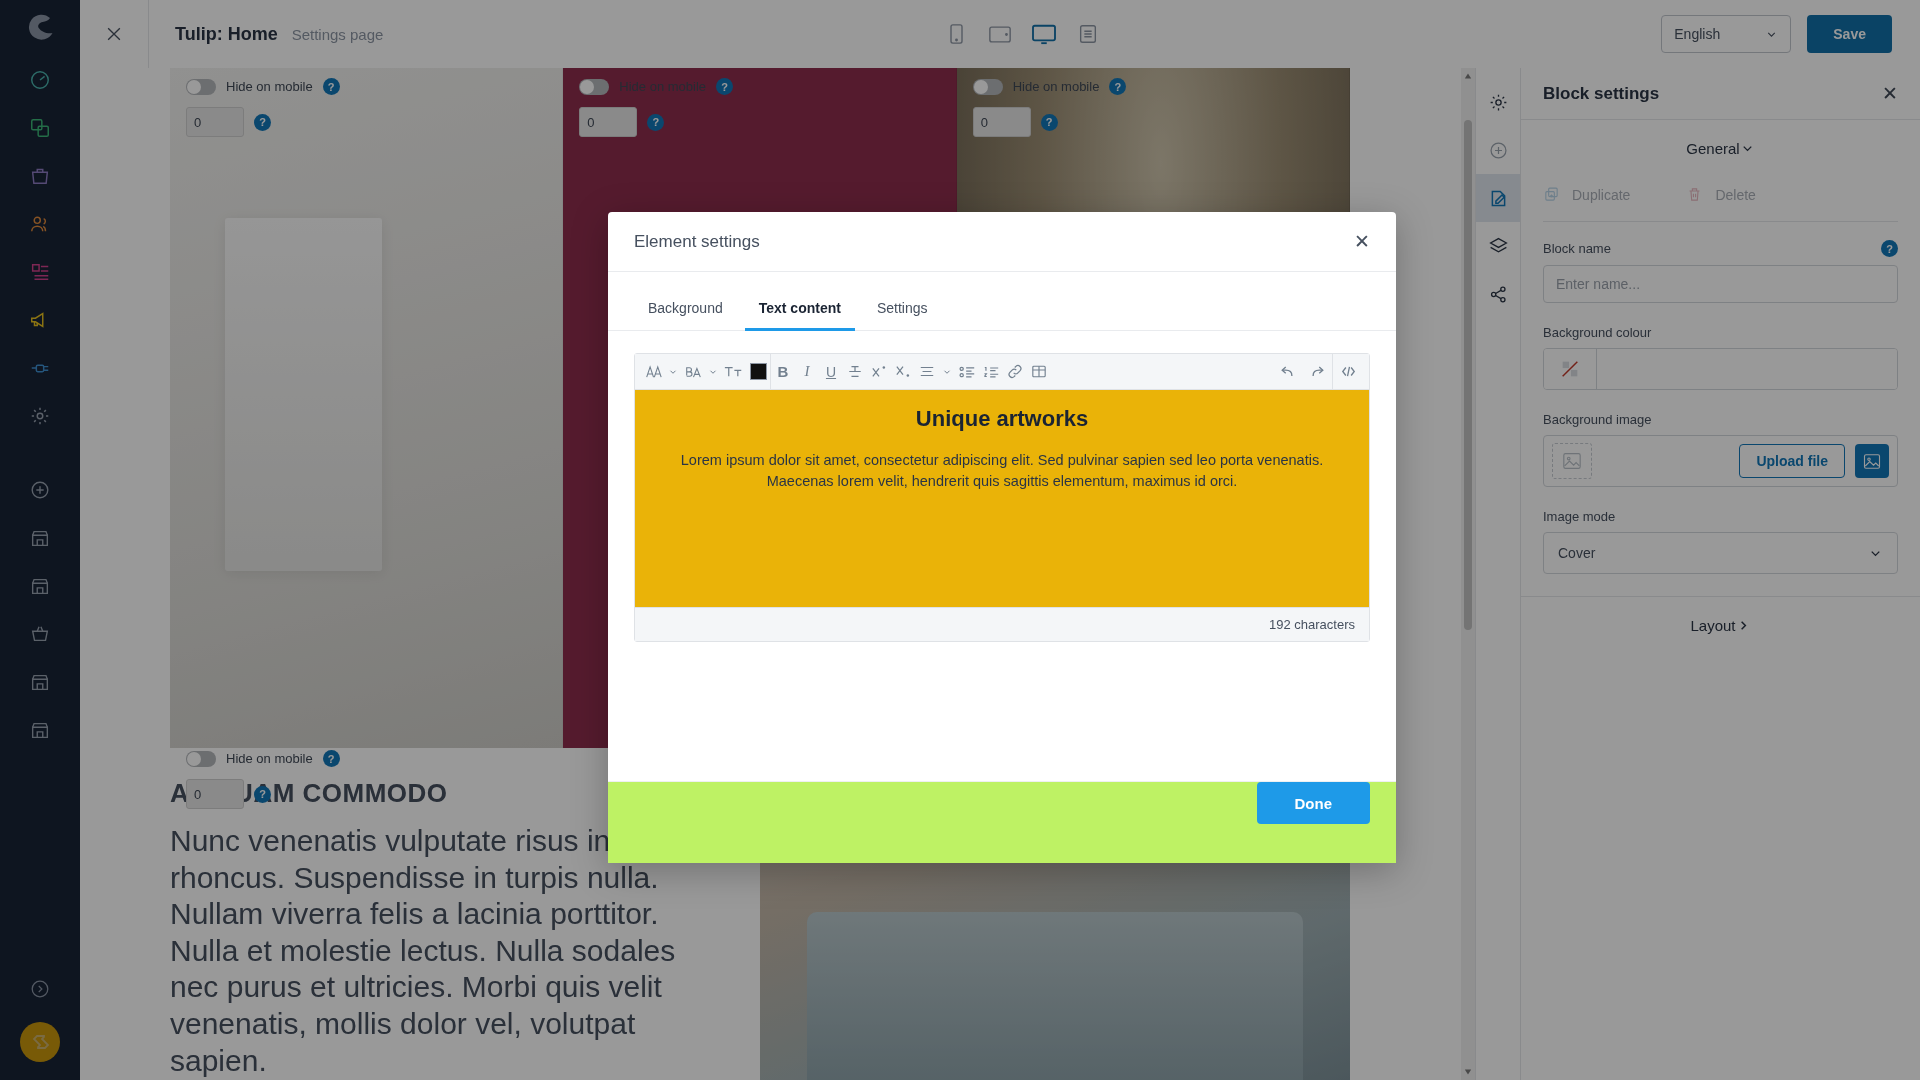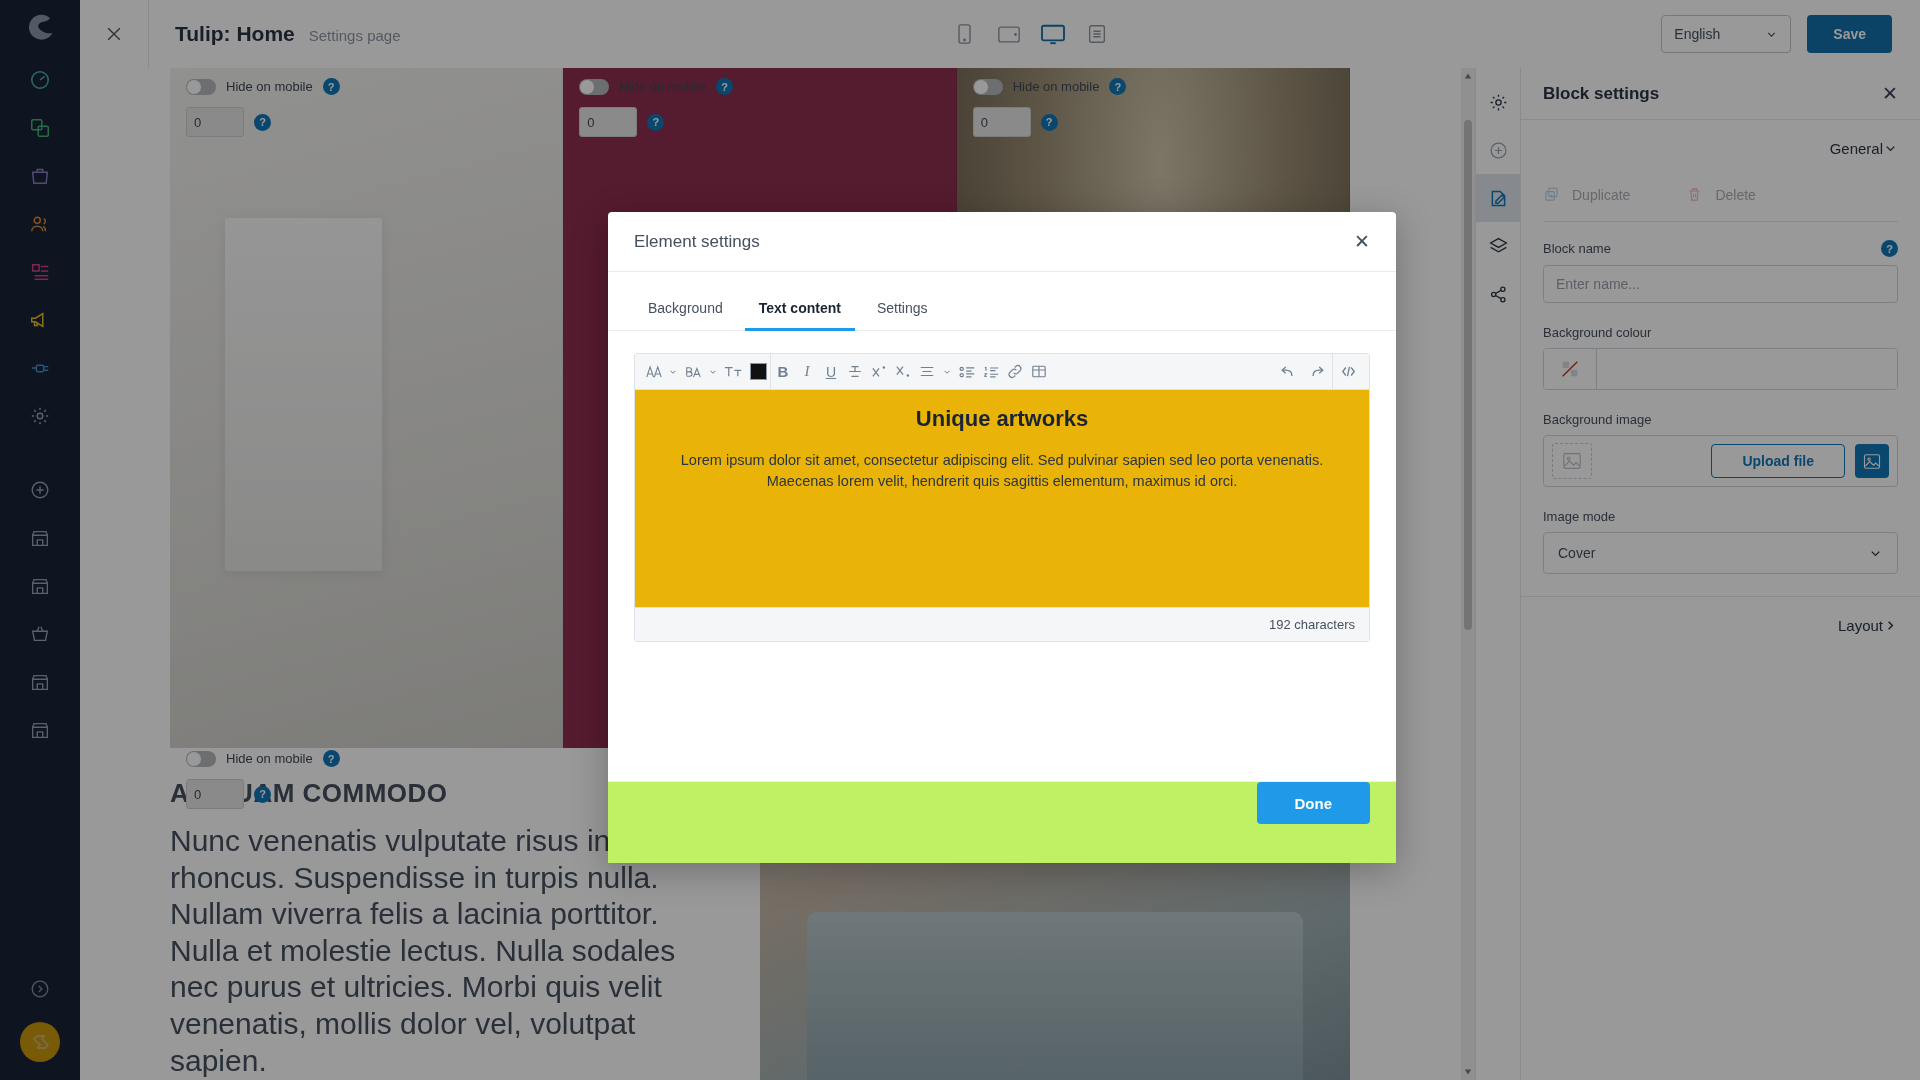--- a/index.html
+++ b/index.html
@@ -43,21 +43,21 @@
   .topbar {
     position: absolute; left: 80px; top: 0; width: 1840px; height: 68px;
     background: #fff; display: flex; align-items: center; z-index: 4;
   }
   .tb-close {
     width: 68px; height: 68px; display: flex; align-items: center; justify-content: center;
     cursor: pointer; flex: 0 0 68px;
   }
   .tb-divider { width: 1px; height: 68px; background: #e4e6e9; }
   .tb-titles { display: flex; align-items: baseline; gap: 14px; padding-left: 26px; }
-  .tb-title { font-size: 21px; font-weight: bold; color: #2b3545; }
+  .tb-title { font-size: 18px; font-weight: bold; color: #2b3545; }
   .tb-sub { font-size: 15px; color: #8d96a4; }
   .tb-devices { margin-left: auto; display: flex; align-items: center; gap: 10px; }
   .dev-btn {
     width: 34px; height: 34px; display: flex; align-items: center; justify-content: center;
     cursor: pointer;
   }
   .tb-right { margin-left: auto; display: flex; align-items: center; gap: 16px; padding-right: 28px; }
   .lang-select {
     width: 130px; height: 38px; border: 1px solid #c2c7ce; border-radius: 4px;
     background: #fff; display: flex; align-items: center; justify-content: space-between;
@@ -164,21 +164,21 @@
     position: absolute; right: 0; top: 68px; width: 400px; height: 1012px;
     background: #fff; border-left: 1px solid #e4e6e9; z-index: 4;
   }
   .rp-head {
     height: 52px; display: flex; align-items: center; justify-content: space-between;
     padding: 0 22px; border-bottom: 1px solid #e4e6e9;
   }
   .rp-title { font-size: 17px; font-weight: bold; color: #2b3545; }
   .rp-x { cursor: pointer; font-size: 19px; color: #3f4856; line-height: 1; }
   .rp-sec-head {
-    height: 56px; display: flex; align-items: center; justify-content: flex-end;
+    height: 56px; display: flex; align-items: center; justify-content: center;
     padding: 0 22px; cursor: pointer;
   }
   .rp-sec-title { font-size: 15px; color: #2b3545; }
   .rp-body { padding: 0 22px; }
   .dup-del { display: flex; gap: 56px; align-items: center; padding: 10px 0 18px; }
   .dd-item { display: flex; align-items: center; gap: 12px; font-size: 14px; color: #a9aeb6; cursor: pointer; }
   .rp-hr { height: 1px; background: #e4e6e9; margin: 0 0 18px; }
   .fld-label { font-size: 13px; color: #46505f; margin-bottom: 8px; display: flex; align-items: center; justify-content: space-between; }
   .fld-input {
     width: 100%; height: 38px; border: 1px solid #d3d7dc; border-radius: 4px;
@@ -195,21 +195,21 @@
   .color-rest { flex: 1; background: #fff; }
   .img-field {
     display: flex; align-items: center; height: 52px; border: 1px solid #d3d7dc;
     border-radius: 4px; padding: 0 8px; gap: 10px; background: #fff;
   }
   .img-thumb {
     width: 40px; height: 36px; border: 1.5px dashed #c6cbd2; border-radius: 3px;
     display: flex; align-items: center; justify-content: center;
   }
   .upload-btn {
-    margin-left: auto; height: 34px; padding: 0 30px; border: 1px solid #1277b8;
+    margin-left: auto; height: 34px; padding: 0 16px; border: 1px solid #1277b8;
     color: #1277b8; background: #fff; border-radius: 4px; font-size: 14px; font-weight: bold;
     font-family: "Liberation Sans", sans-serif; cursor: pointer;
   }
   .media-btn {
     width: 34px; height: 34px; background: #1277b8; border-radius: 4px;
     display: flex; align-items: center; justify-content: center; cursor: pointer;
   }
   .sel-field {
     width: 100%; height: 42px; border: 1px solid #d3d7dc; border-radius: 4px;
     display: flex; align-items: center; justify-content: space-between; padding: 0 14px;

